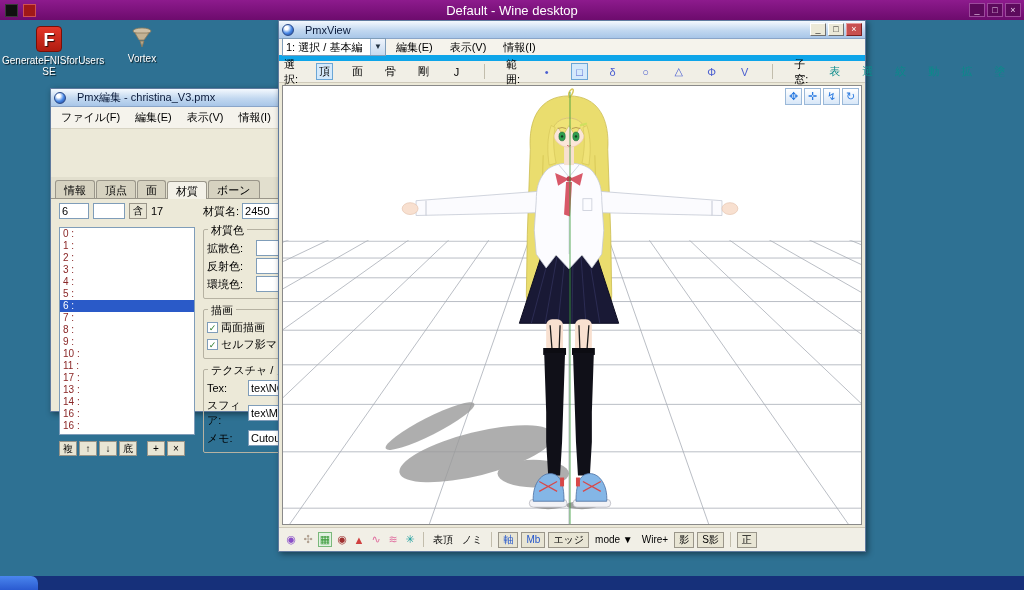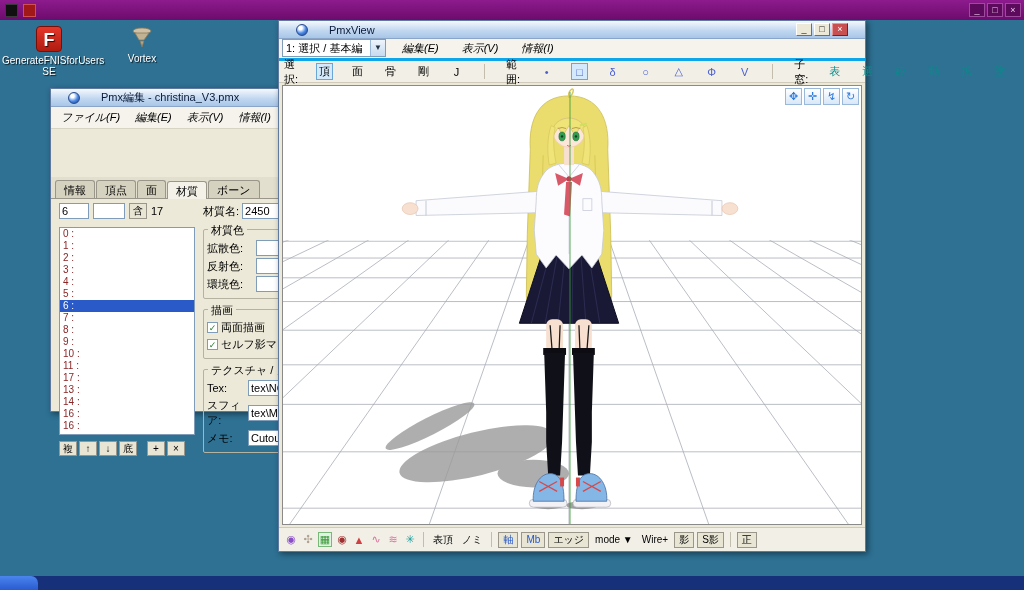--- a/index.html
+++ b/index.html
@@ -27,37 +27,37 @@
   .dicon { position:absolute; text-align:center; color:#fff; font-size:10px;
     text-shadow:1px 1px 1px rgba(0,0,0,.8); z-index:1; }
   .dicon .ic-box { margin:0 auto 3px; }
   .fnis-ic { width:26px; height:26px; background:linear-gradient(#e4372a,#b01c10);
     border-radius:4px; color:#fff; font-weight:bold; font-size:18px; line-height:26px;
     text-align:center; border:1px solid #7a0e06; }
 
   
   .win { position:absolute; background:#ece9d8; border:1px solid #5f7a9e;
     box-shadow:2px 2px 6px rgba(0,0,0,.45); }
-  .titlebar { height:18px; display:flex; align-items:center; gap:21px; padding:0 17px;
+  .titlebar { height:18px; display:flex; align-items:center; gap:11px; padding:0 3px;
     background:linear-gradient(#f4f9fe,#c2d8f0 55%,#a8c6e8);
     border-bottom:1px solid #8aa5c8; font-size:11px; color:#0a1a3a; }
   .ticon { width:12px; height:12px; border-radius:50%;
     background:radial-gradient(circle at 35% 30%, #fff 0 18%, #4a8ae8 55%, #1a3a8a);
     border:1px solid #2a4a8a; flex:0 0 auto; }
   .t-text { white-space:nowrap; overflow:hidden; }
   .tbtns { margin-left:auto; display:flex; gap:2px; }
   .wbtn { width:16px; height:13px; background:#ece9d8; font-size:9px; line-height:11px;
     text-align:center; color:#222; border:1px solid #fff;
     border-right-color:#6f6f6f; border-bottom-color:#6f6f6f; }
   .wbtn.close { background:#c85050; color:#fff; border-color:#e89a9a;
     border-right-color:#7a2020; border-bottom-color:#7a2020; }
 
   .menubar { display:flex; align-items:center; gap:1px; padding:1px 3px;
     background:#f5f3ec; border-bottom:1px solid #d8d4c4; }
-  .menu-item { padding:2px 7px;font-style:italic; }
+  .menu-item { padding:2px 7px; }
 
   
   #edit-win { left:50px; top:88px; width:312px; height:324px; z-index:5; }
   .tabs { display:flex; gap:1px; padding:3px 4px 0; background:#e2dfce;
     border-bottom:1px solid #9a968a; height:22px;margin-top:48px; }
   .tab { padding:2px 8px; border:1px solid #9a968a; border-bottom:none;
     border-radius:3px 3px 0 0; background:#d6d2c0; font-size:11px; }
   .tab.active { background:#f3f1e8; position:relative; top:1px; }
   .edit-body { position:relative; height:calc(100% - 62px); font-size:11px; }
   .row-top { position:absolute; left:8px; top:4px; display:flex; align-items:center; gap:4px; }
@@ -79,22 +79,22 @@
   .swatch { width:14px; height:12px; border:1px solid #888; background:#d8d8d8; flex:0 0 auto; }
   .cb { width:11px; height:11px; border:1px solid #7f9db9; background:#fff;
     font-size:9px; line-height:10px; text-align:center; color:#2a7a2a; flex:0 0 auto; }
   .btm-row { position:absolute; left:8px; top:242px; display:flex; gap:2px; }
   .mbtn { min-width:18px; height:15px; border:1px solid #9a968a; background:#e8e5d4;
     font-size:10px; line-height:13px; text-align:center; padding:0 2px; }
   .mbtn.gap { margin-left:8px; }
 
   
   #view-win { left:278px; top:20px; width:588px; height:532px; z-index:10; }
-  .vmenubar { display:flex; gap:9px; height:22px; padding:0 3px;
-    background:#f5f3ec; border-bottom:3px solid #0ea5e9; }
+  .vmenubar { display:flex; align-items:center; gap:3px; height:22px; padding:0 3px;
+    background:#f5f3ec; border-bottom:6px solid #0ea5e9; }
   .combo { display:flex; align-items:center; width:104px; height:18px;
     border:1px solid #7f9db9; background:#fff; padding-left:3px;
     white-space:nowrap; overflow:hidden; }
   .combo-text { overflow:hidden; }
   .combo-arrow { margin-left:auto; width:15px; height:16px; flex:0 0 auto;
     background:linear-gradient(#eef4fc,#c6daf0); border-left:1px solid #9ab8d8;
     font-size:8px; line-height:16px; text-align:center; color:#234; }
   .vtoolbar { display:flex; align-items:center; gap:16px; height:22px; padding:0 3px;
     background:#f1efe6; border-bottom:1px solid #cfcaba; }
   .tlabel { margin:0 2px; }
@@ -131,20 +131,21 @@
     background:#16307a; z-index:40; }
   .start-frag { position:absolute; left:0; bottom:0; width:38px; height:14px;
     background:linear-gradient(#4a86ee,#2a5ad0); border-radius:0 7px 0 0; }
 </style>
 </head>
 <body>
 
 <div class="topbar">
   <span class="tb-ico black"></span>
   <span class="tb-ico red"></span>
+  <div class="tb-title">Default - Wine desktop</div>
   <div class="tb-right">
     <span class="tb-btn">_</span>
     <span class="tb-btn">□</span>
     <span class="tb-btn">×</span>
   </div>
 </div>
 
 <div class="dicon" style="left:2px; top:26px; width:94px;">
   <div class="ic-box fnis-ic">F</div>
   <div>GenerateFNISforUsers SE</div>

